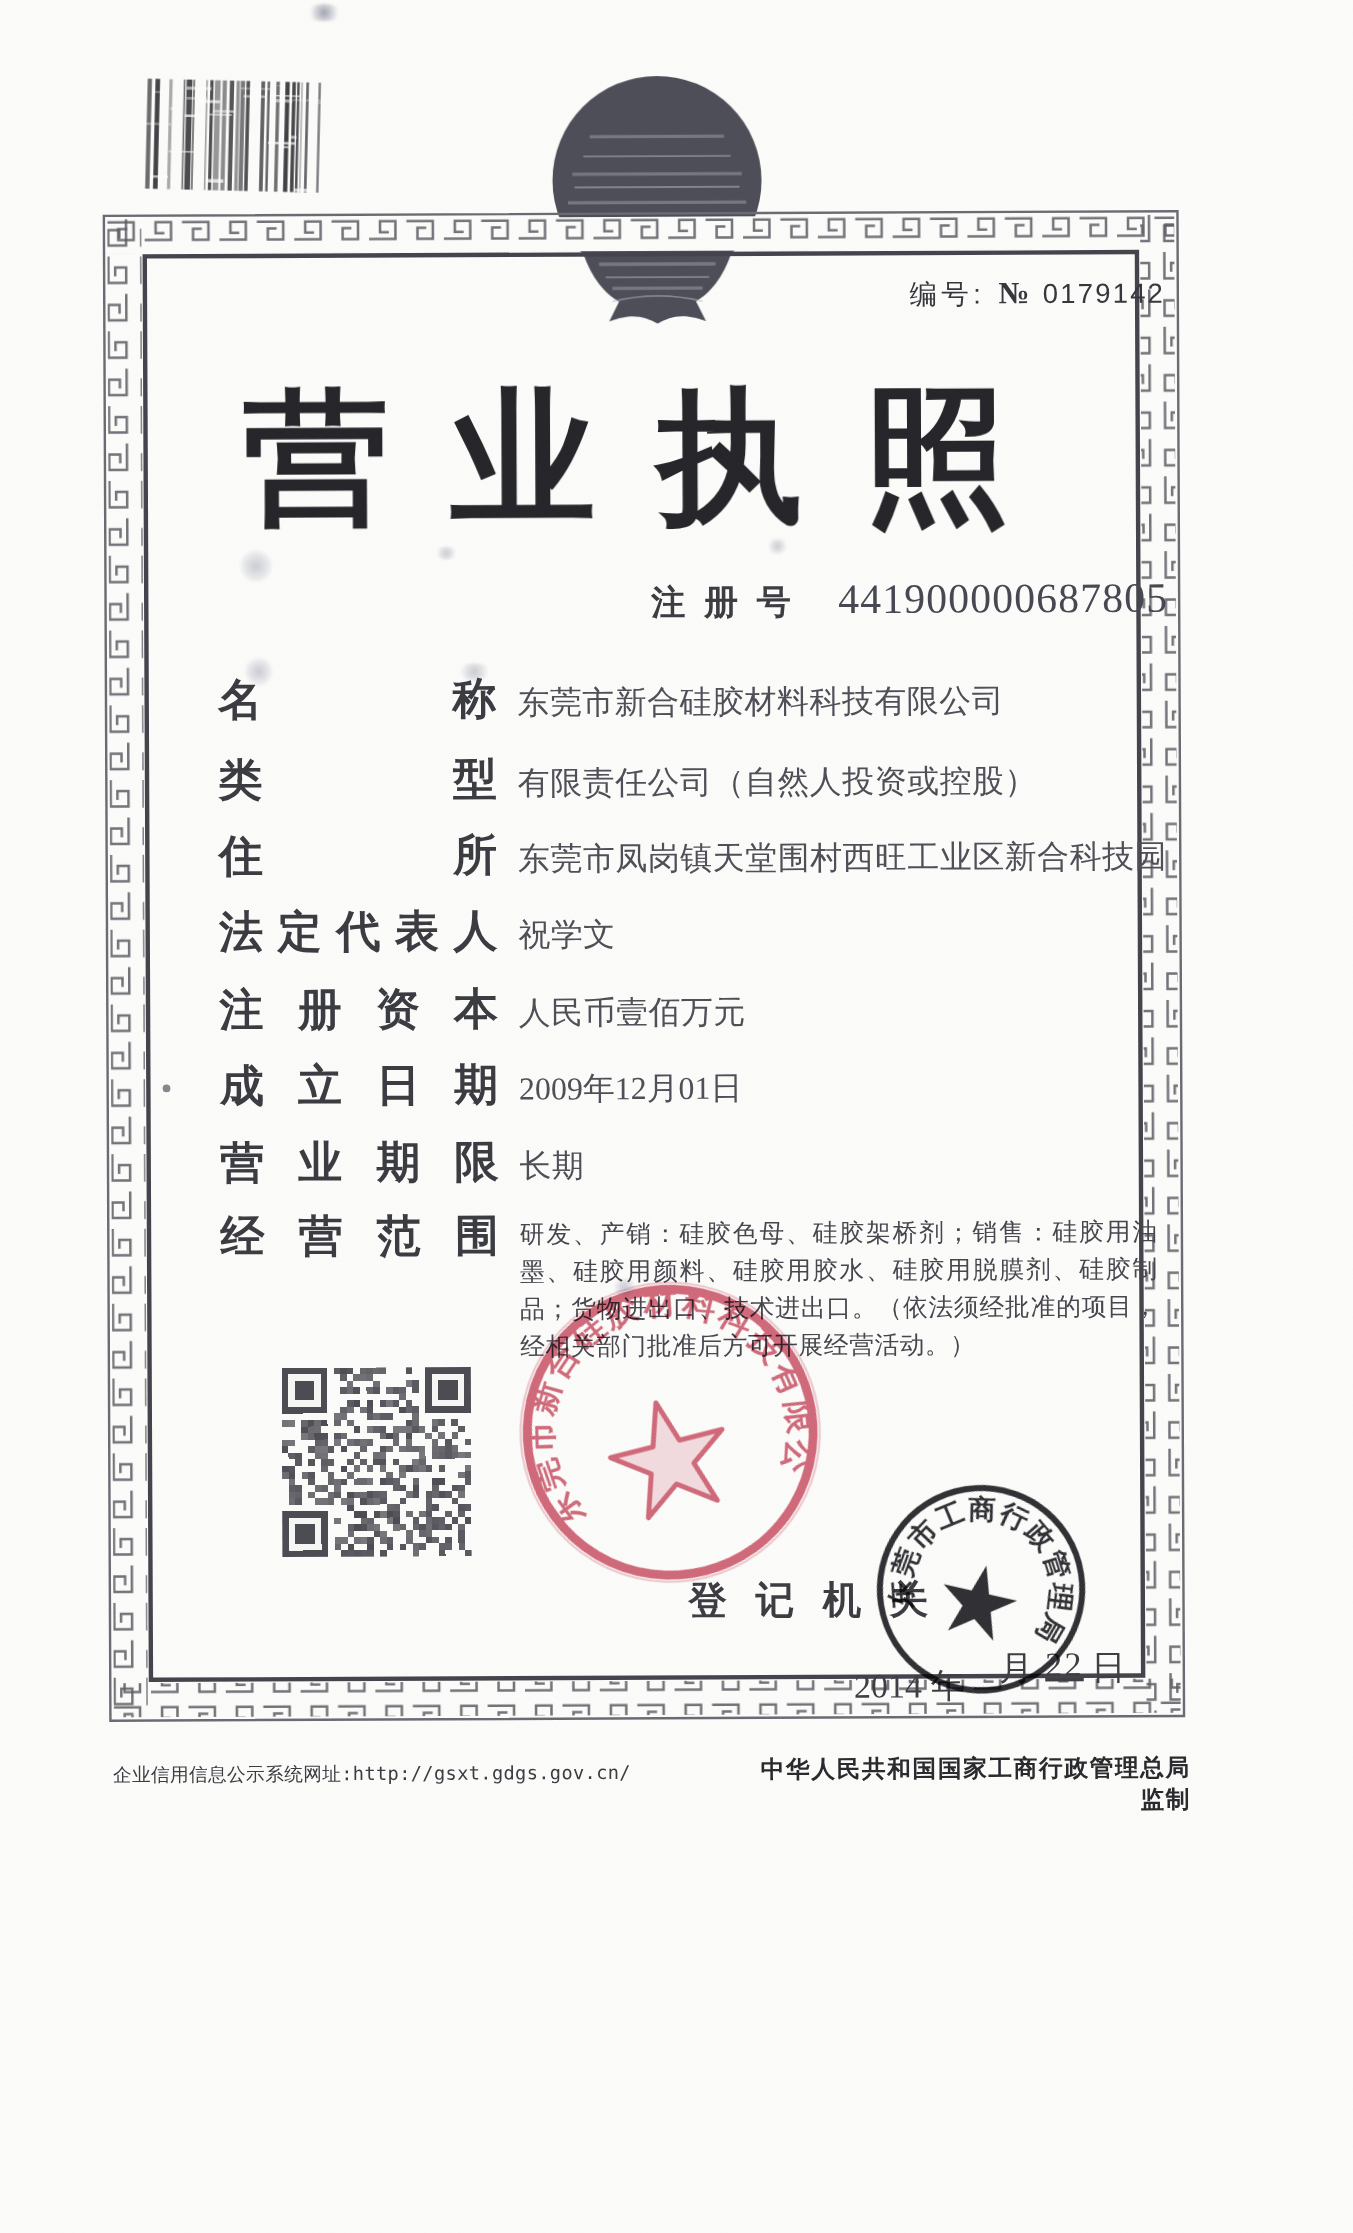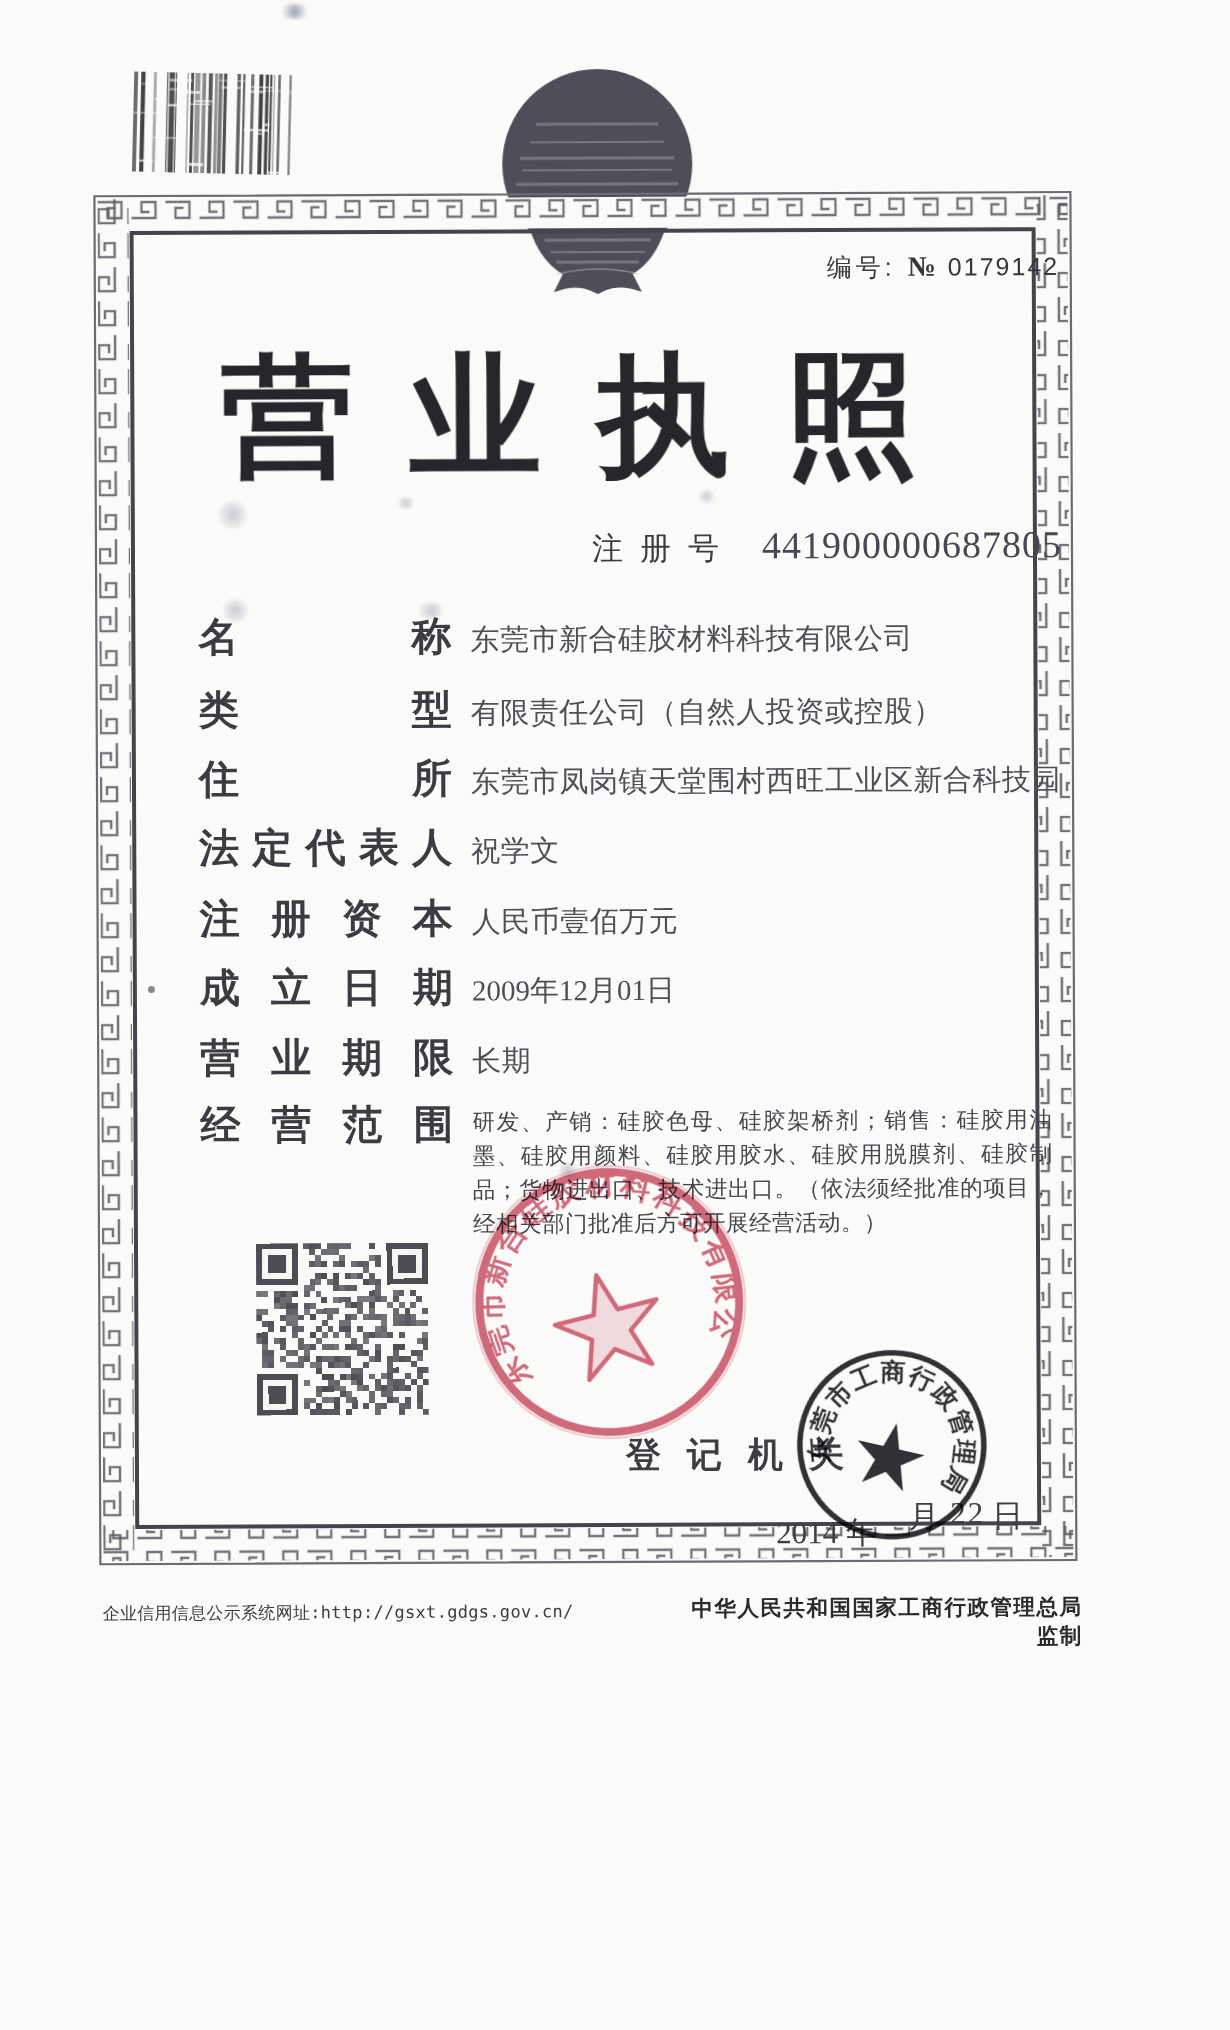--- a/index.html
+++ b/index.html
@@ -18,21 +18,21 @@
   .serial-sym{font-family:"Liberation Serif",serif;font-weight:bold;font-size:28px;}
   .serial-num{font-family:Liberation Sans, sans-serif;font-size:25px;letter-spacing:2px;}
 
   
   .title{position:absolute;left:96px;top:328px;width:980px;text-align:center;
          font-size:132px;font-weight:800;color:#28282d;letter-spacing:56px;padding-left:28px;box-sizing:border-box;
          filter:blur(0.3px) contrast(1.05);}
 
   
   .regno{position:absolute;left:594px;top:524px;display:flex;align-items:baseline;gap:26px;}
-  .regno-label{font-size:31px;letter-spacing:17px;color:#3b3b42;font-weight:400;}
+  .regno-label{font-size:31px;letter-spacing:17px;color:#3b3b42;font-weight:700;}
   .regno-value{font-family:"Liberation Serif",serif;font-size:38px;color:#474752;letter-spacing:1px;}
 
   
   .field-row{position:absolute;left:200px;display:flex;align-items:flex-start;}
   .field-label{width:253px;display:flex;justify-content:space-between;font-size:40px;font-weight:600;color:#3a3a41;line-height:1.1;flex:none;}
   .field-value{margin-left:19px;font-size:29px;color:#4e4e57;padding-top:8px;line-height:1.25;letter-spacing:0.5px;}
   .row-name{top:613px;}
   .row-type{top:686px;}
   .row-addr{top:755px;}
   .row-legal{top:824px;}
@@ -48,21 +48,21 @@
   .red-seal{position:absolute;left:448px;top:1142px;width:320px;height:320px;transform:rotate(-14deg);
             mix-blend-mode:multiply;opacity:0.85;filter:blur(0.3px);}
   .black-seal{position:absolute;left:785px;top:1341px;width:210px;height:210px;transform:rotate(13deg);
             mix-blend-mode:multiply;opacity:0.93;filter:blur(0.2px);}
 
   
   .registrar{position:absolute;left:624px;top:1432px;font-size:35px;font-weight:600;color:#3b3b42;letter-spacing:26px;}
   .date-line{position:absolute;left:752px;top:1497px;font-size:31px;color:#3d3d44;font-family:"Liberation Serif",serif;}
   .date-year{position:absolute;left:0;top:16px;white-space:nowrap;margin-left:22px;}
   .date-month{position:absolute;left:154px;top:0;}
-  .date-day{position:absolute;left:196px;top:0;letter-spacing:2px;}
+  .date-day{position:absolute;left:196px;top:0;letter-spacing:2px;text-decoration:underline;}
   .date-daysfx{position:absolute;left:238px;top:0;}
 
   
   .footer-left{position:absolute;left:100px;top:1600px;font-family:"DejaVu Sans Mono",monospace;
                font-size:17px;color:#3a3a40;letter-spacing:0.3px;}
   .footer-right{position:absolute;left:688px;top:1594px;width:392px;text-align:right;
                 font-size:21.5px;font-weight:700;color:#28282d;letter-spacing:1.5px;}
 
   
   .smudge{position:absolute;border-radius:50%;filter:blur(1.2px);pointer-events:none;

